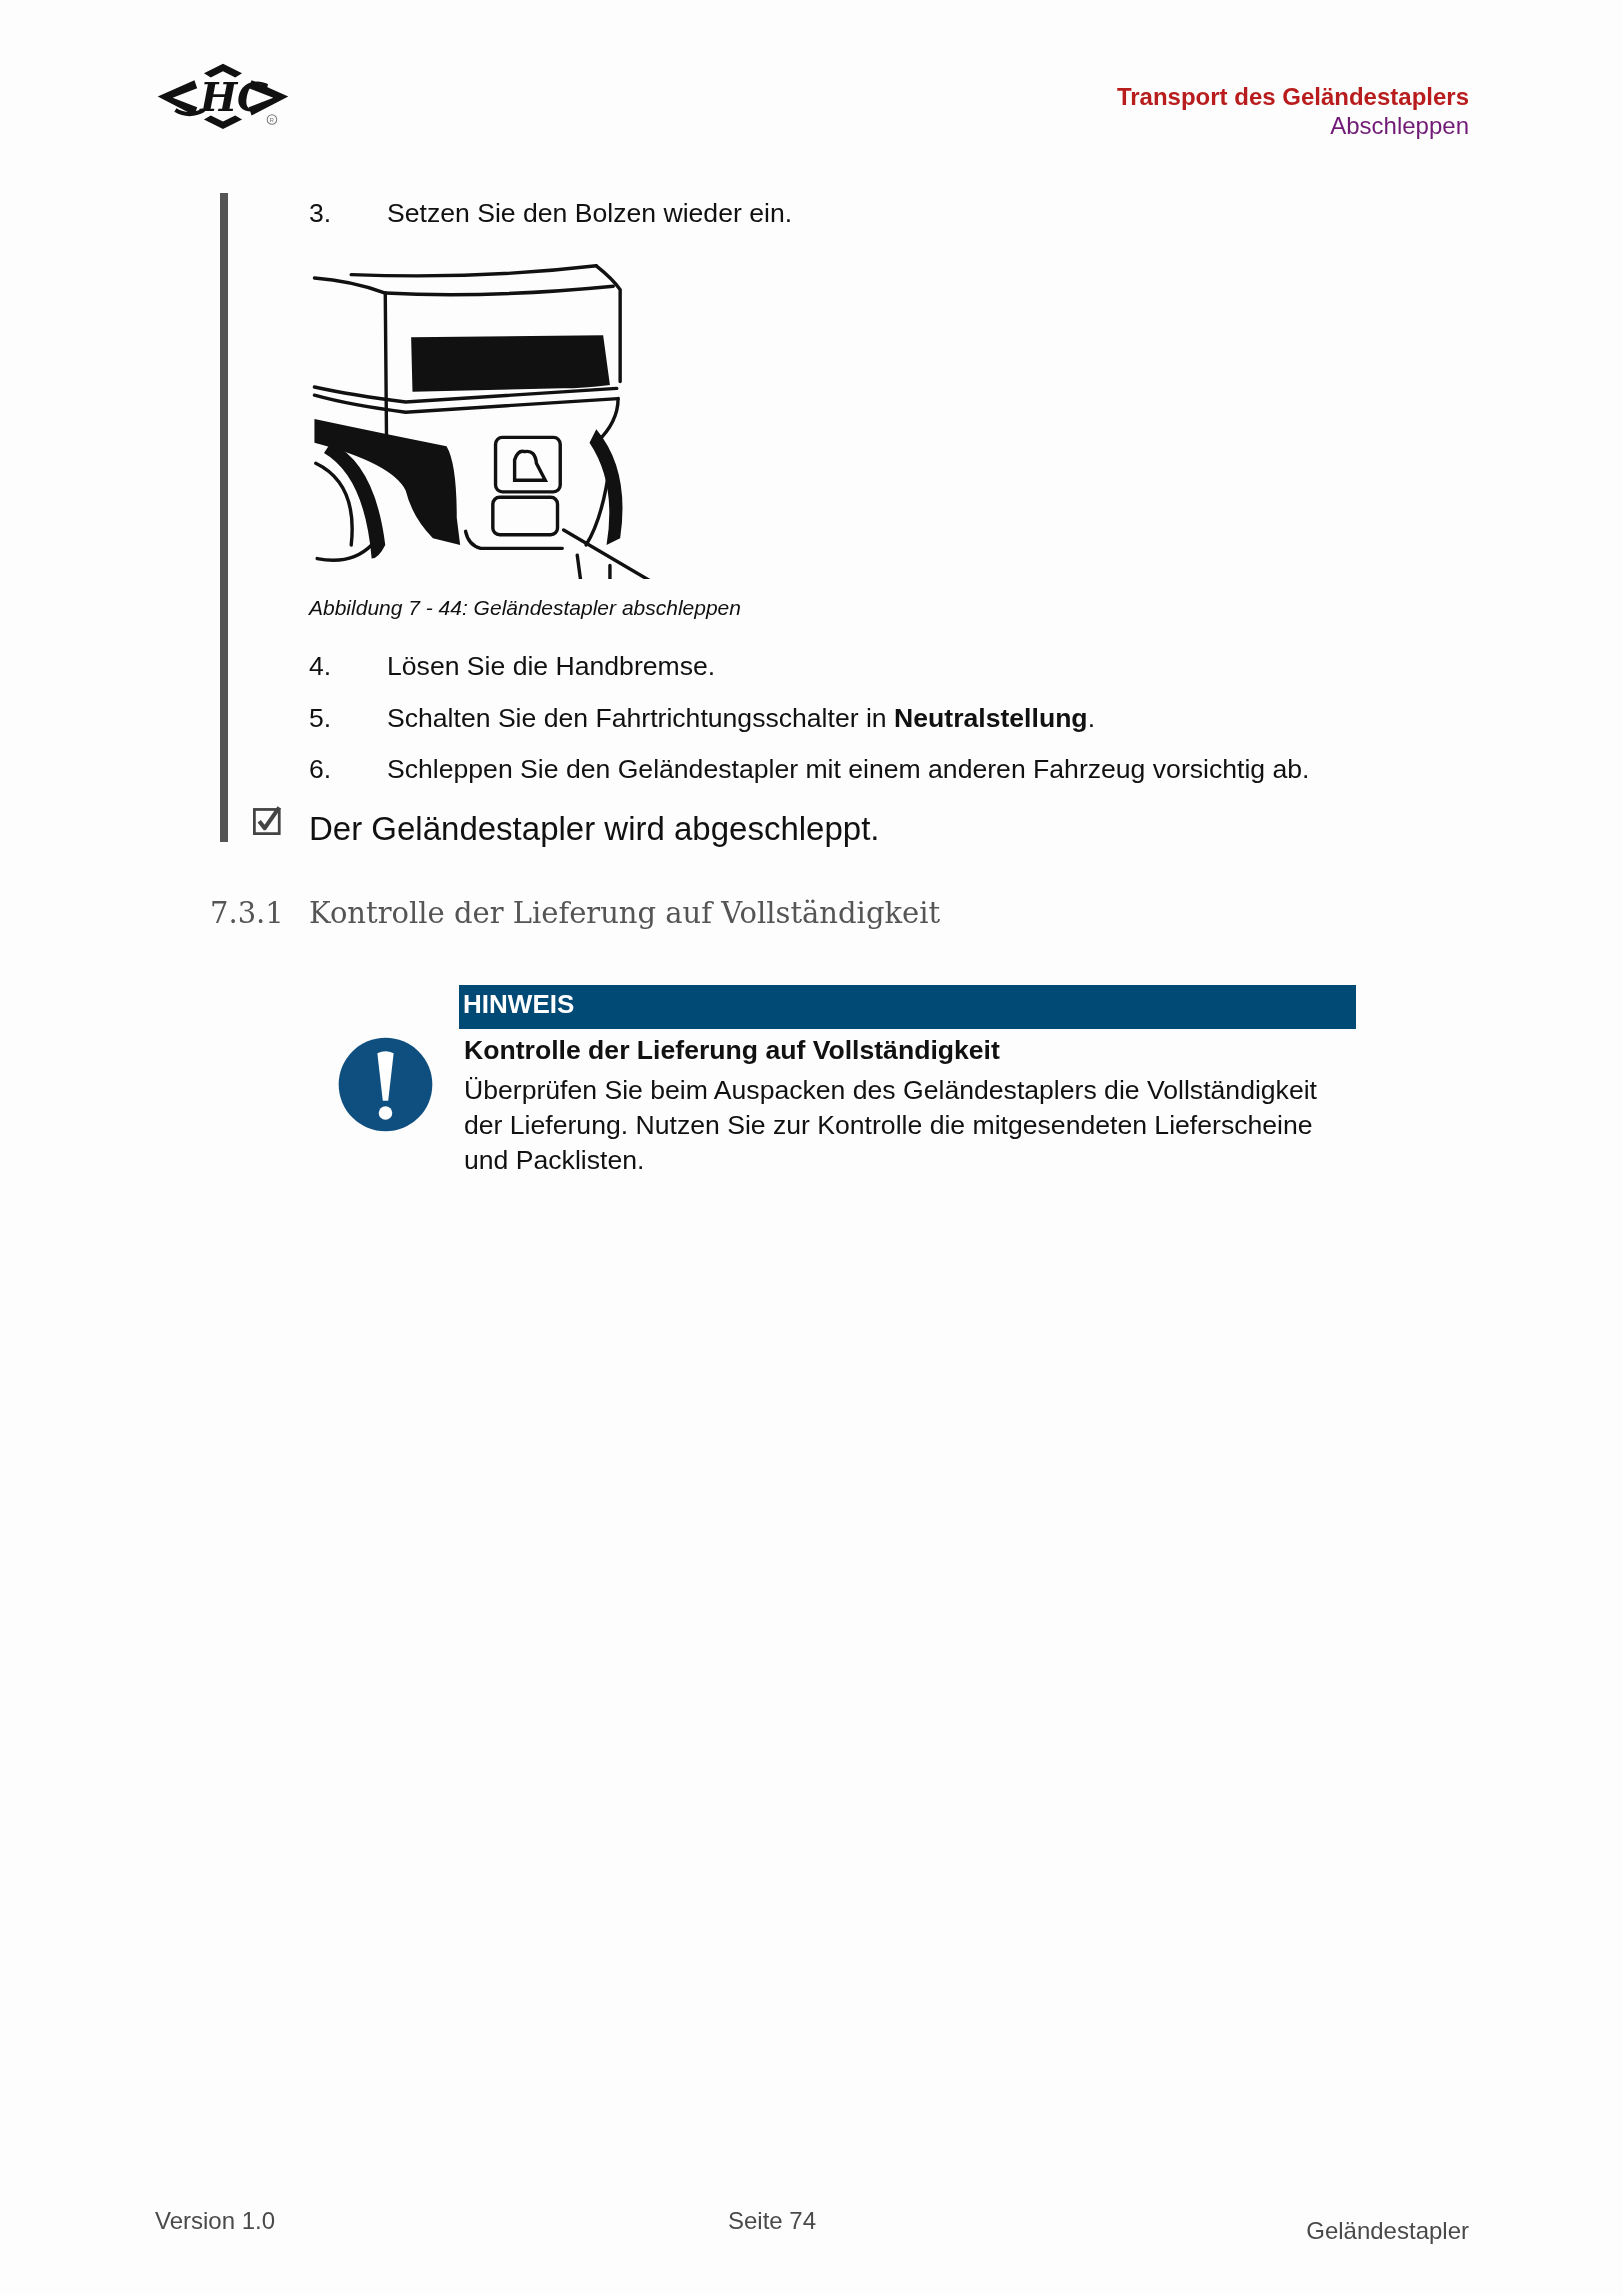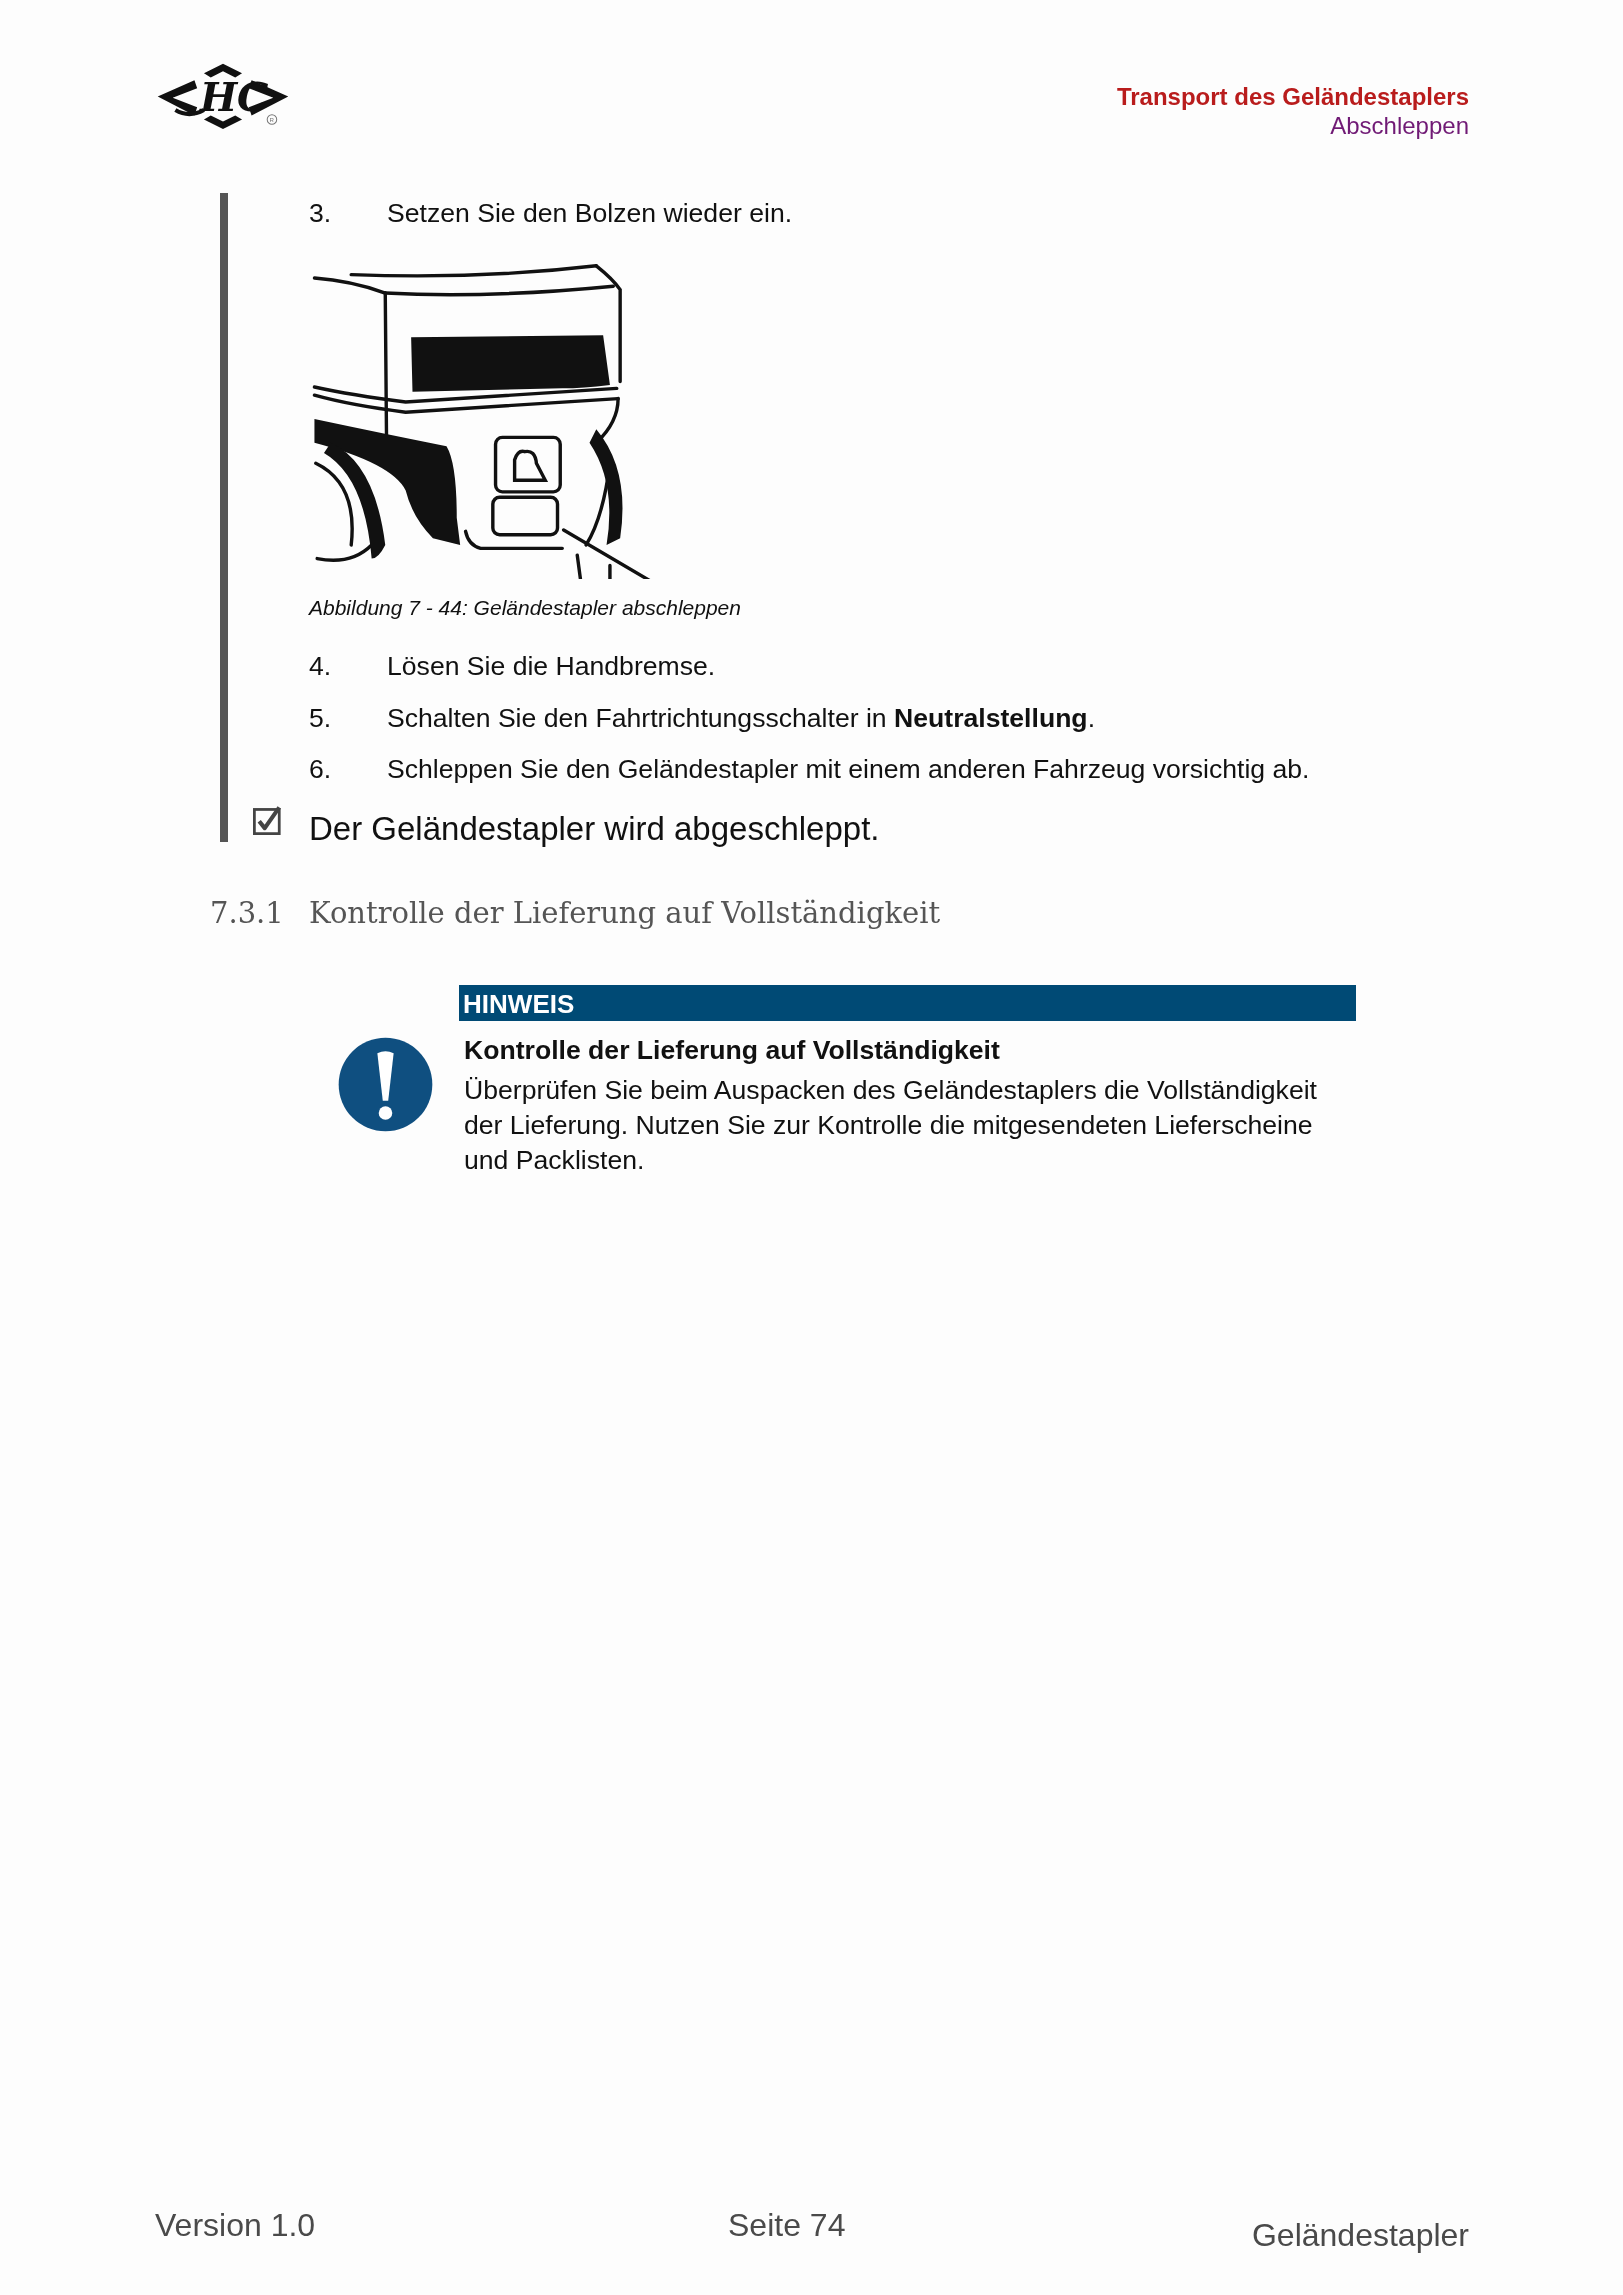--- a/index.html
+++ b/index.html
@@ -32,35 +32,35 @@
   .caption { left: 309px; top: 596px; font-size: 21px; font-style: italic; color: #111; white-space: nowrap; }
   .result-icon { left: 253px; top: 806px; width: 29px; height: 29px; }
   .result-text { left: 309px; top: 810px; font-size: 33px; white-space: nowrap; }
   .sec-num {
     left: 210px; top: 896px; font-family: "DejaVu Serif", serif; font-size: 29px; color: #555;
   }
   .sec-title {
     left: 309px; top: 896px; font-family: "DejaVu Serif", serif; font-size: 29px; color: #555; white-space: nowrap;
   }
   .notice-bar {
-    left: 459px; top: 985px; width: 897px; height: 36px;
+    left: 459px; top: 985px; width: 897px; height: 44px;
     background: #004a75;
   }
   .notice-label {
     position: absolute; left: 4.1px; top: 4.1px;
     font-weight: bold; font-size: 26px; color: #fff;
   }
   .notice-icon { left: 338px; top: 1037px; width: 95px; height: 95px; }
   .notice-heading {
     left: 464px; top: 1035px; font-weight: bold; font-size: 26.6px; color: #111; white-space: nowrap;
   }
   .notice-body {
     left: 464px; top: 1073px; width: 886px; font-size: 26.6px; line-height: 35px; color: #111;
   }
-  .footer { top: 2207px; font-size: 32px; color: #4a4a4a; white-space: nowrap; }
+  .footer { top: 2207px; font-size: 24px; color: #4a4a4a; white-space: nowrap; }
   .footer-left { left: 155px; }
   .footer-center { left: 728px; }
   .footer-right { right: 154px; margin-top: 10px; }
 </style>
 </head>
 <body>
 
 <div class="abs logo">
   <svg width="136" height="75" viewBox="0 0 200 110">
     <polygon points="4,52 58,28 62,40 26,54 62,68 58,80" fill="#111"></polygon>

